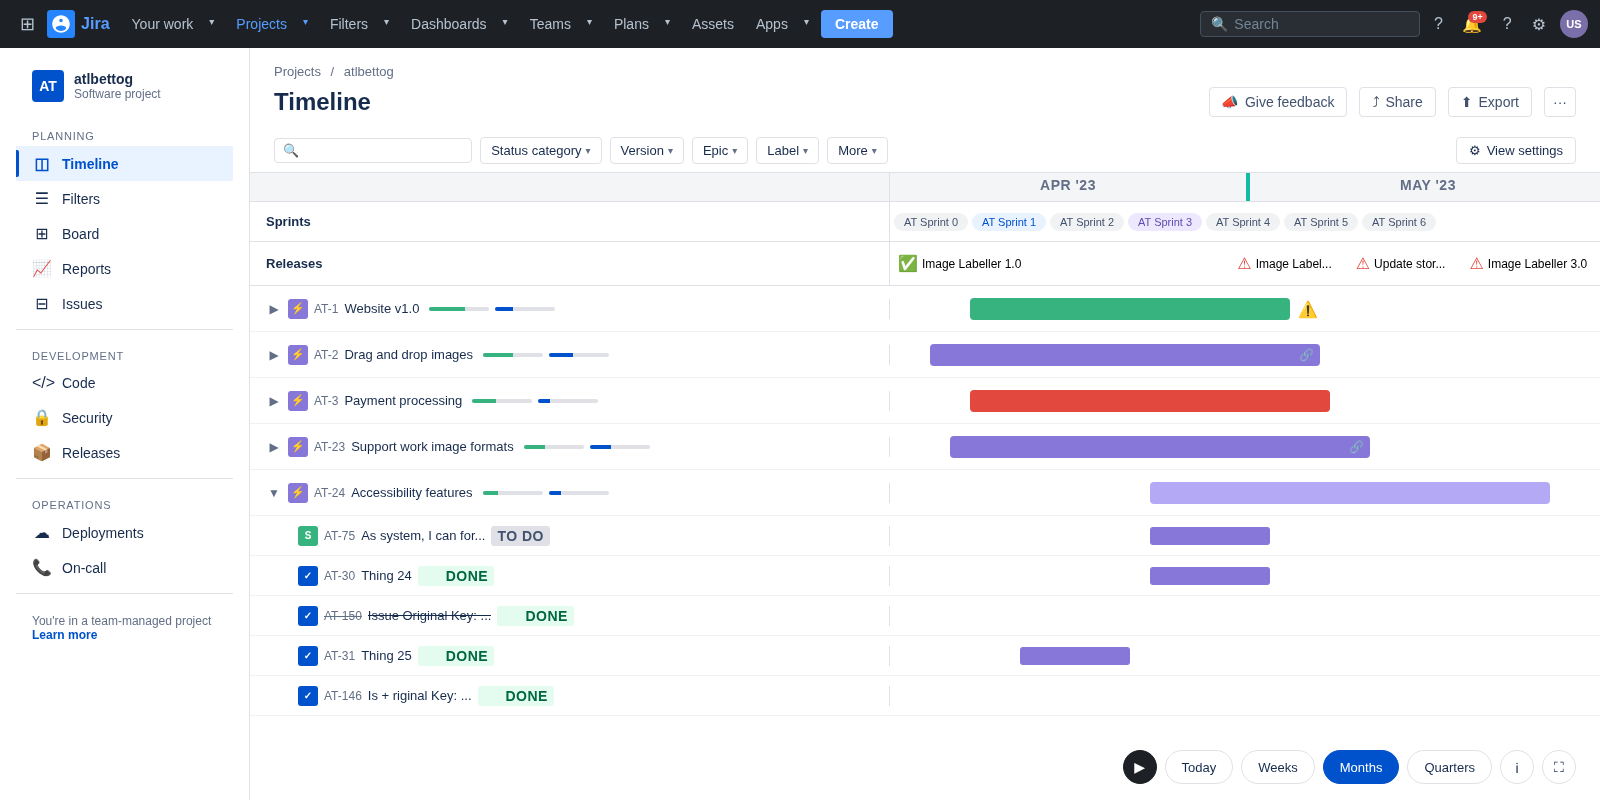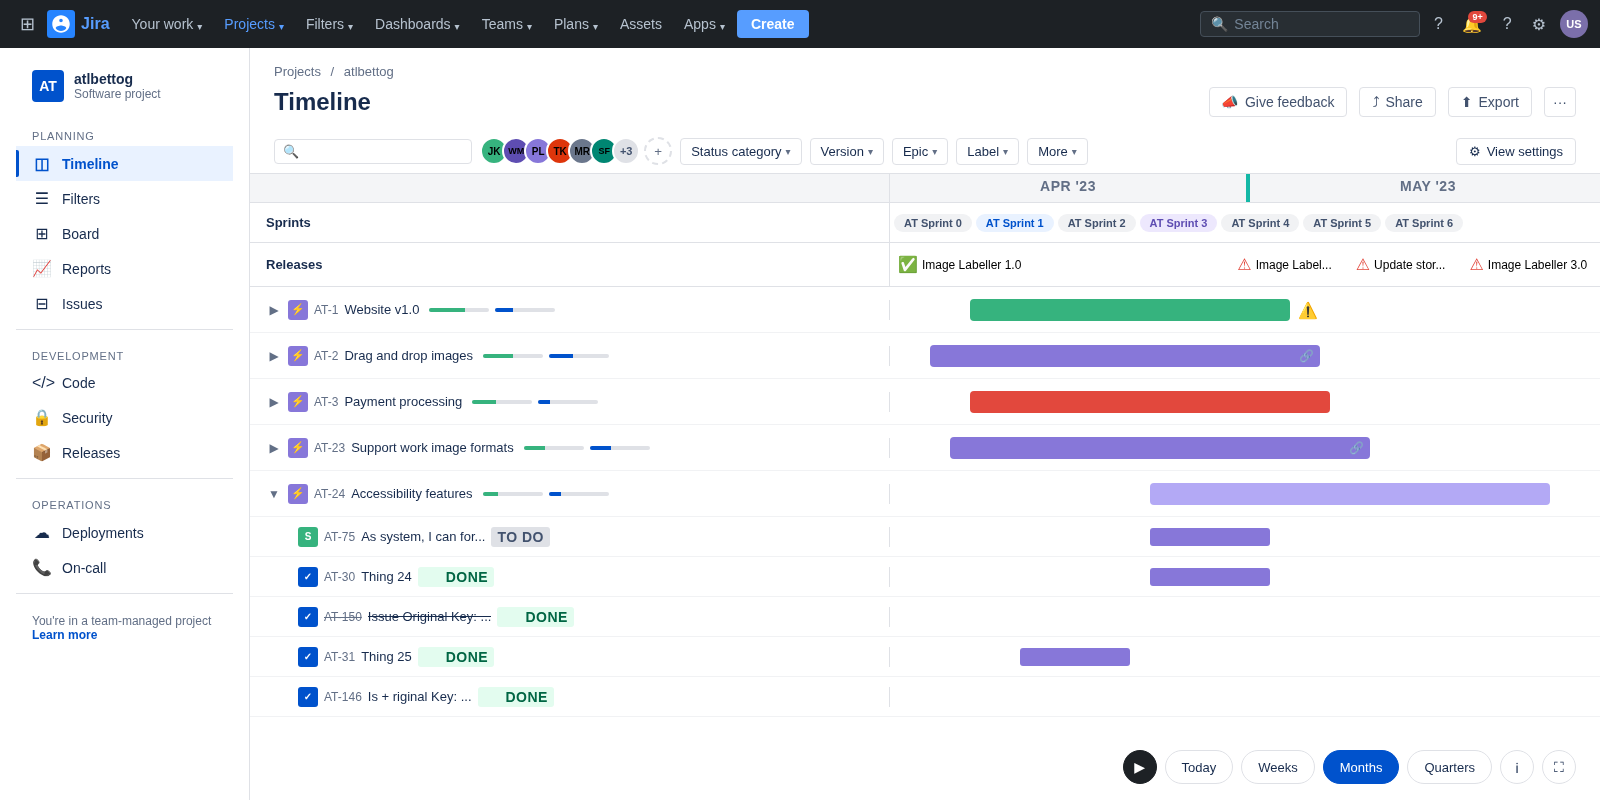--- a/index.html
+++ b/index.html
@@ -10,21 +10,21 @@
       display: flex; align-items: center; height: 48px;
       background: #1d2125; padding: 0 12px; gap: 4px;
       position: fixed; top: 0; left: 0; right: 0; z-index: 100;
     }
     .nav-grid-icon { color: #b6c2cf; font-size: 18px; cursor: pointer; padding: 8px; }
     .nav-logo { display: flex; align-items: center; gap: 6px; margin-right: 8px; color: #579dff; font-weight: 700; font-size: 16px; }
     .nav-logo svg { width: 28px; height: 28px; }
     .nav-items { display: flex; align-items: center; gap: 2px; flex: 1; }
     .nav-item {
       color: #b6c2cf; padding: 6px 10px; border-radius: 4px;
-      cursor: pointer; font-size: 14px; display: flex; align-items: flex-end; gap: 4px;
+      cursor: pointer; font-size: 14px; display: flex; align-items: flex-start; gap: 16px;
       white-space: nowrap;
     }
     .nav-item.active { color: #579dff; }
     .nav-item .chevron { font-size: 10px; }
     .nav-create {
       background: #579dff; color: #fff; border: none; border-radius: 4px;
       padding: 6px 14px; font-size: 14px; font-weight: 600; cursor: pointer;
     }
     .nav-right { display: flex; align-items: center; gap: 8px; margin-left: auto; }
     .search-box {
@@ -114,21 +114,21 @@
     }
 
     .sprints-row { display: flex; height: 40px; border-bottom: 1px solid #dfe1e6; background: #fff; }
     .sprints-label-cell {
       width: 640px; min-width: 640px; padding: 0 16px;
       display: flex; align-items: center; font-size: 13px; font-weight: 600; color: #172b4d;
       border-right: 1px solid #dfe1e6;
     }
     .sprints-timeline { display: flex; align-items: center; flex: 1; padding: 0 4px; gap: 4px; }
     .sprint-chip {
-      padding: 3px 10px; border-radius: 12px; font-size: 11px; font-weight: 700;
+      padding: 3px 10px; border-radius: 12px; font-size: 11px; font-weight: 400;
       white-space: nowrap; cursor: pointer;
     }
     .sprint-chip.light-blue { background: #e9f2ff; color: #0052cc; }
     .sprint-chip.light-purple { background: #ede8fd; color: #5e4db2; }
     .sprint-chip.light-gray { background: #f1f2f4; color: #42526e; }
 
     .releases-row { display: flex; height: 44px; border-bottom: 1px solid #dfe1e6; background: #fff; }
     .releases-label-cell {
       width: 640px; min-width: 640px; padding: 0 16px;
       display: flex; align-items: center; font-size: 13px; font-weight: 600; color: #172b4d;
@@ -365,30 +365,20 @@
         </div>
       </div>
     </div>
 
     <div class="timeline-toolbar">
       <div class="search-input-small">
         <span style="color:#626f86;font-size:13px;">🔍</span>
         <input type="text" placeholder="" style="">
       </div>
 
-      <div class="avatars-group">
-        <div class="avatar-sm" style="background:#36b37e;">JK</div>
-        <div class="avatar-sm" style="background:#5e4db2;font-size:9px;">WM</div>
-        <div class="avatar-sm" style="background:#8777d9;">PL</div>
-        <div class="avatar-sm" style="background:#de350b;">TK</div>
-        <div class="avatar-sm" style="background:#6b778c;">MR</div>
-        <div class="avatar-sm" style="background:#008672;font-size:9px;">SF</div>
-        <div class="avatar-count">+3</div>
-        <button class="add-person-btn">+</button>
-      </div>
       <div class="filter-btn">
         <span>Status category</span>
         <span class="chevron">▾</span>
       </div>
       <div class="filter-btn">
         <span>Version</span>
         <span class="chevron">▾</span>
       </div>
       <div class="filter-btn">
         <span>Epic</span>

